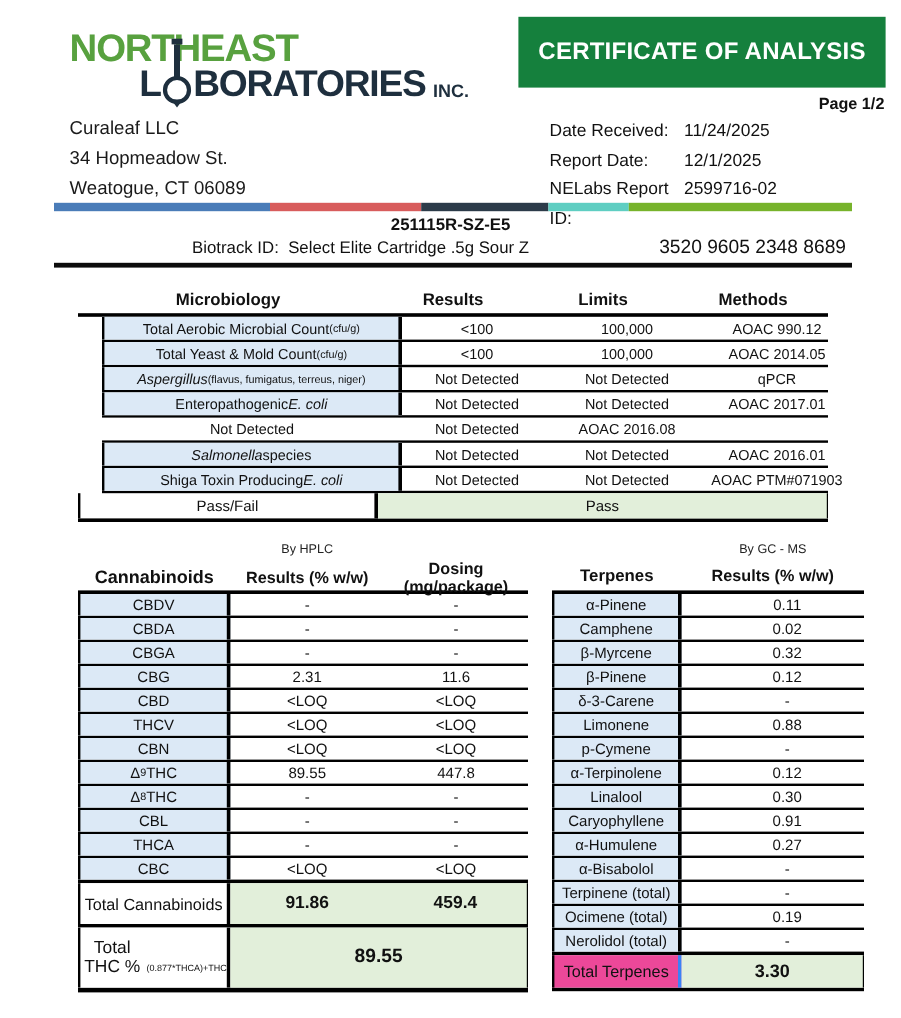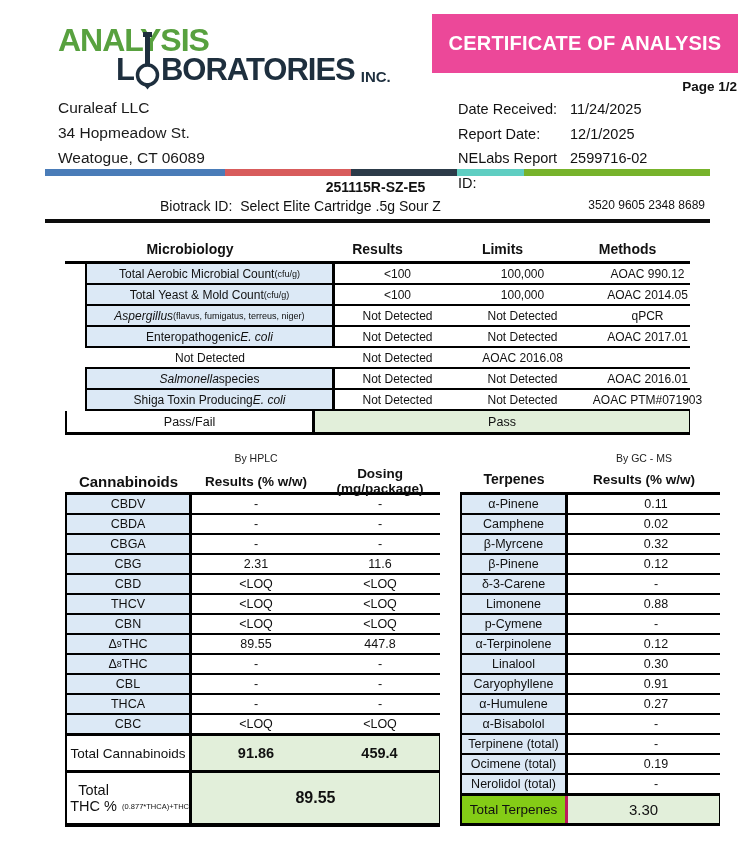--- a/index.html
+++ b/index.html
@@ -5,32 +5,32 @@
   html,body{margin:0;padding:0;background:#fff;}
   body{width:751px;height:848px;position:relative;font-family:"Liberation Sans",sans-serif;color:#111;overflow:hidden;}
 
   
   .logo-line1{position:absolute;left:58px;top:22px;font-size:32px;font-weight:bold;color:#58a13f;letter-spacing:-1px;}
   .logo-line2{position:absolute;left:116px;top:30px;height:58px;display:flex;align-items:flex-end;color:#1e2f3e;font-weight:bold;font-size:31px;letter-spacing:-1px;}
   .logo-inc{font-size:15px;margin-left:6px;margin-bottom:3px;letter-spacing:0;}
   .flask{width:25px;height:58px;margin:0 1px -2px 1px;flex:none;}
 
   
-  .coa-banner{position:absolute;left:432px;top:14px;width:306px;height:59px;background:#ec4899;color:#fff;
+  .coa-banner{position:absolute;left:432px;top:14px;width:306px;height:59px;background:#15803d;color:#fff;
     display:flex;align-items:center;justify-content:center;font-weight:bold;font-size:20px;letter-spacing:0.2px;}
   .page-label{position:absolute;left:620px;top:79px;width:117px;text-align:right;font-weight:bold;font-size:13.5px;}
   .client{position:absolute;left:58px;top:95px;font-size:15.5px;line-height:25px;color:#1a1a1a;}
   .meta{position:absolute;left:458px;top:97px;font-size:14.5px;}
   .meta-row{display:grid;grid-template-columns:112px auto;line-height:24.5px;}
 
   
   .color-bar{position:absolute;left:45px;top:169px;width:665px;height:7px;display:flex;}
   .sample-id{position:absolute;left:0;top:179px;width:751px;text-align:center;font-weight:bold;font-size:14px;}
   .biotrack{position:absolute;left:115px;top:198px;font-size:14px;margin-left:45px;}
-  .biotrack-num{position:absolute;right:46px;top:198px;font-size:12px;}
+  .biotrack-num{position:absolute;right:46px;top:198px;font-size:16px;}
   .black-rule{position:absolute;left:45px;top:219px;width:665px;height:4px;background:#0c0c0c;}
 
   
   .cell{display:flex;align-items:center;justify-content:center;text-align:center;}
   .blue{background:#dce9f6;border-left:2px solid #000;border-right:3px solid #000;}
   .green{background:#e2efda;}
   small{font-size:9px;}
   sup{font-size:9px;}
 
   
@@ -65,27 +65,27 @@
   
   .terp{position:absolute;left:460px;top:450px;width:260px;}
   .t-grid{display:grid;grid-template-columns:108px 152px;}
   .t-note{margin-left:108px;width:152px;}
   .t-head{height:26px;font-weight:bold;}
   .t-head .cell:first-child{font-size:14px;}
   .t-head .cell{font-size:13.5px;}
   .t-rows{border-top:3px solid #000;}
   .t-row{height:18px;border-bottom:2px solid #000;font-size:12.5px;gap:12px;}
   .t-total{height:27px;border-top:1px solid #000;border-bottom:3px solid #000;font-size:13.5px;}
-  .t-total .labelcell{background:#84cc16;border-left:2px solid #000;border-right:3px solid #be185d;}
-  .t-total .green{font-weight:normal;font-size:15px;border-right:1px solid #000;}
+  .t-total .labelcell{background:#ec4899;border-left:2px solid #000;border-right:3px solid #3b82f6;}
+  .t-total .green{font-weight:bold;font-size:15px;border-right:1px solid #000;}
 </style>
 </head>
 <body>
 
-<div class="logo-line1">ANALYSIS</div>
+<div class="logo-line1">NORTHEAST</div>
 <div class="logo-line2">
   <span>L</span>
   <svg class="flask" viewBox="0 0 25 58" xmlns="http://www.w3.org/2000/svg">
     <rect x="8" y="0" width="9" height="5" fill="#1e2f3e"></rect>
     <rect x="10" y="5" width="5" height="30" fill="#1e2f3e"></rect>
     <circle cx="12.5" cy="43" r="10" fill="#ffffff" stroke="#1e2f3e" stroke-width="3.5"></circle>
     <path d="M7.5 51 L12.5 57.5 L17.5 51 Z" fill="#1e2f3e"></path>
   </svg>
   <span>BORATORIES</span>
   <span class="logo-inc">INC.</span>

